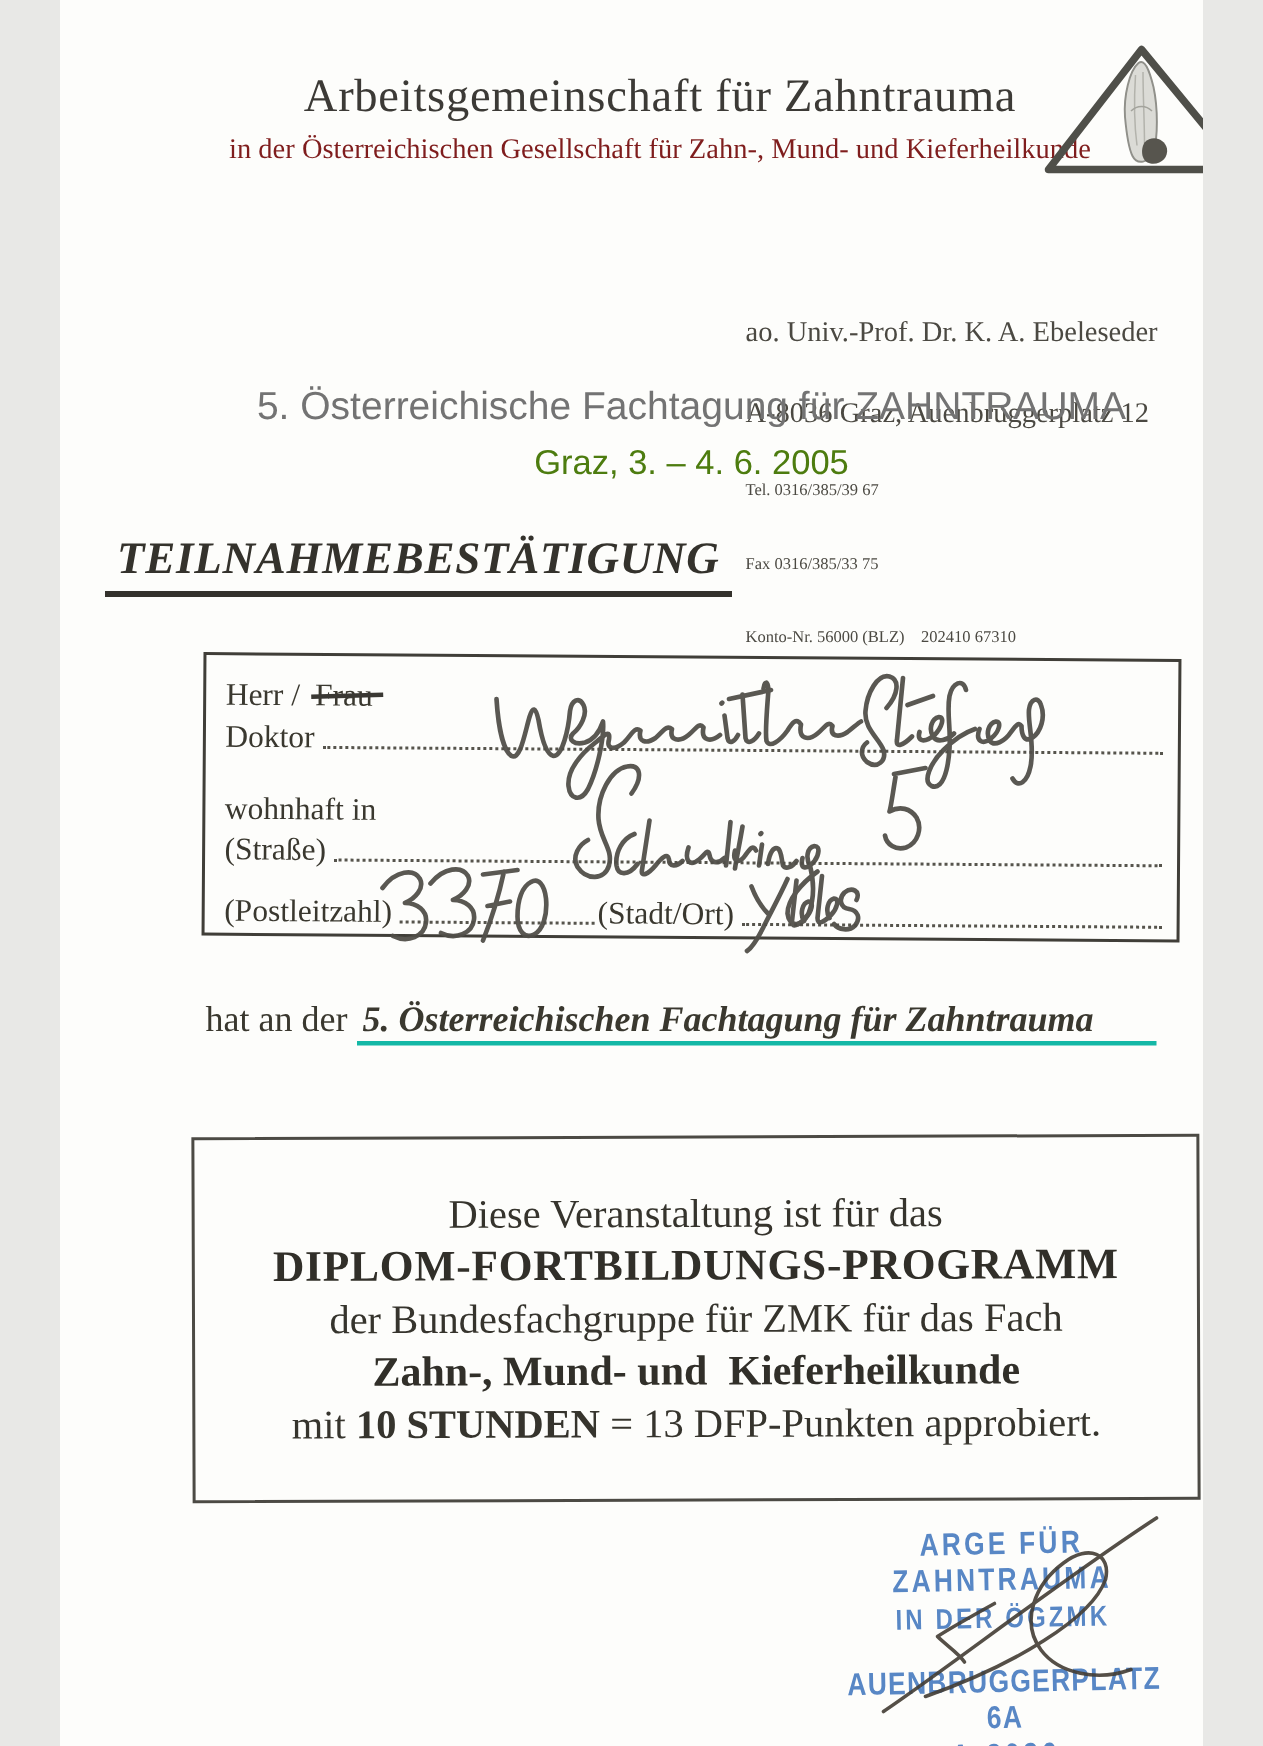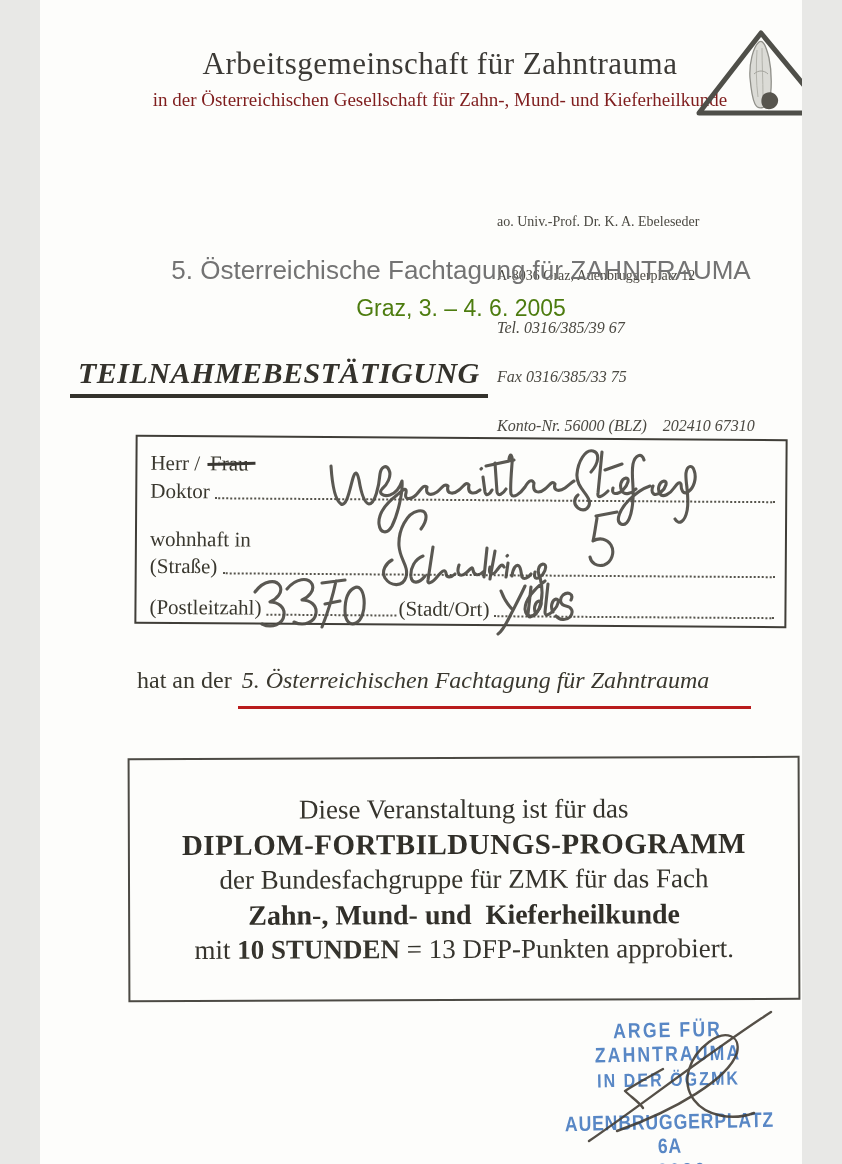--- a/index.html
+++ b/index.html
@@ -10,22 +10,22 @@
     color:#38362f;
   }
   .abs{position:absolute;}
   
   .org-head{left:28px;top:46px;width:744px;text-align:center;}
   .org-title{font-size:31px;letter-spacing:.5px;color:#3c3a36;}
   .org-subtitle{font-size:19px;margin-top:7px;color:#7f1d1d;}
   .logo{left:650px;top:26px;width:148px;height:98px;}
   
   .contact{left:457px;top:177px;color:#4b4942;white-space:pre;}
-  .contact .c-big{font-size:14px;line-height:18px;}
-  .contact .c-small{font-size:16px;line-height:13px;font-style:italic;}
+  .contact .c-big{font-size:19px;line-height:18px;}
+  .contact .c-small{font-size:11px;line-height:13px;}
   
   .event{left:30px;top:255px;width:782px;text-align:center;
     font-family:"Liberation Sans","DejaVu Sans",sans-serif;}
   .event-title{font-size:26px;font-weight:400;color:#737373;}
   .event-date{font-size:23px;margin-top:9px;color:#4d7c0f;}
   
   .doc-title-wrap{left:30px;top:356px;width:782px;text-align:left;}
   .doc-title{
     display:inline-block;font-size:30px;font-weight:700;font-style:italic;
     letter-spacing:.5px;color:#34322c;
@@ -47,22 +47,22 @@
   }
   .salutation{top:14px;}
   .row-doktor{top:42px;}
   .row-wohnhaft{top:90px;}
   .row-strasse{top:117px;}
   .row-plz{top:158px;}
   .gap6{display:inline-block;width:10px;}
   
   .statement{left:97px;top:664px;width:700px;font-size:24px;line-height:32px;color:#3a382f;}
   .statement .ev{
-    font-weight:400;font-style:italic;
-    border-bottom:3px solid #b91c1c;padding:0 42px 13px 4px;
+    font-weight:700;font-style:italic;
+    border-bottom:3px solid #14b8a6;padding:0 42px 1px 4px;
   }
   
   .acc-box{
     left:88px;top:757px;width:668px;height:240px;
     border:2px solid #4c4a44;transform:rotate(-.2deg);
     text-align:center;color:#36342d;
   }
   .acc-line{font-size:27px;line-height:35px;white-space:pre-wrap;}
   .acc-l1{margin-top:33px;}
   .acc-l2{font-size:29px;font-weight:700;letter-spacing:.5px;color:#312f29;}

